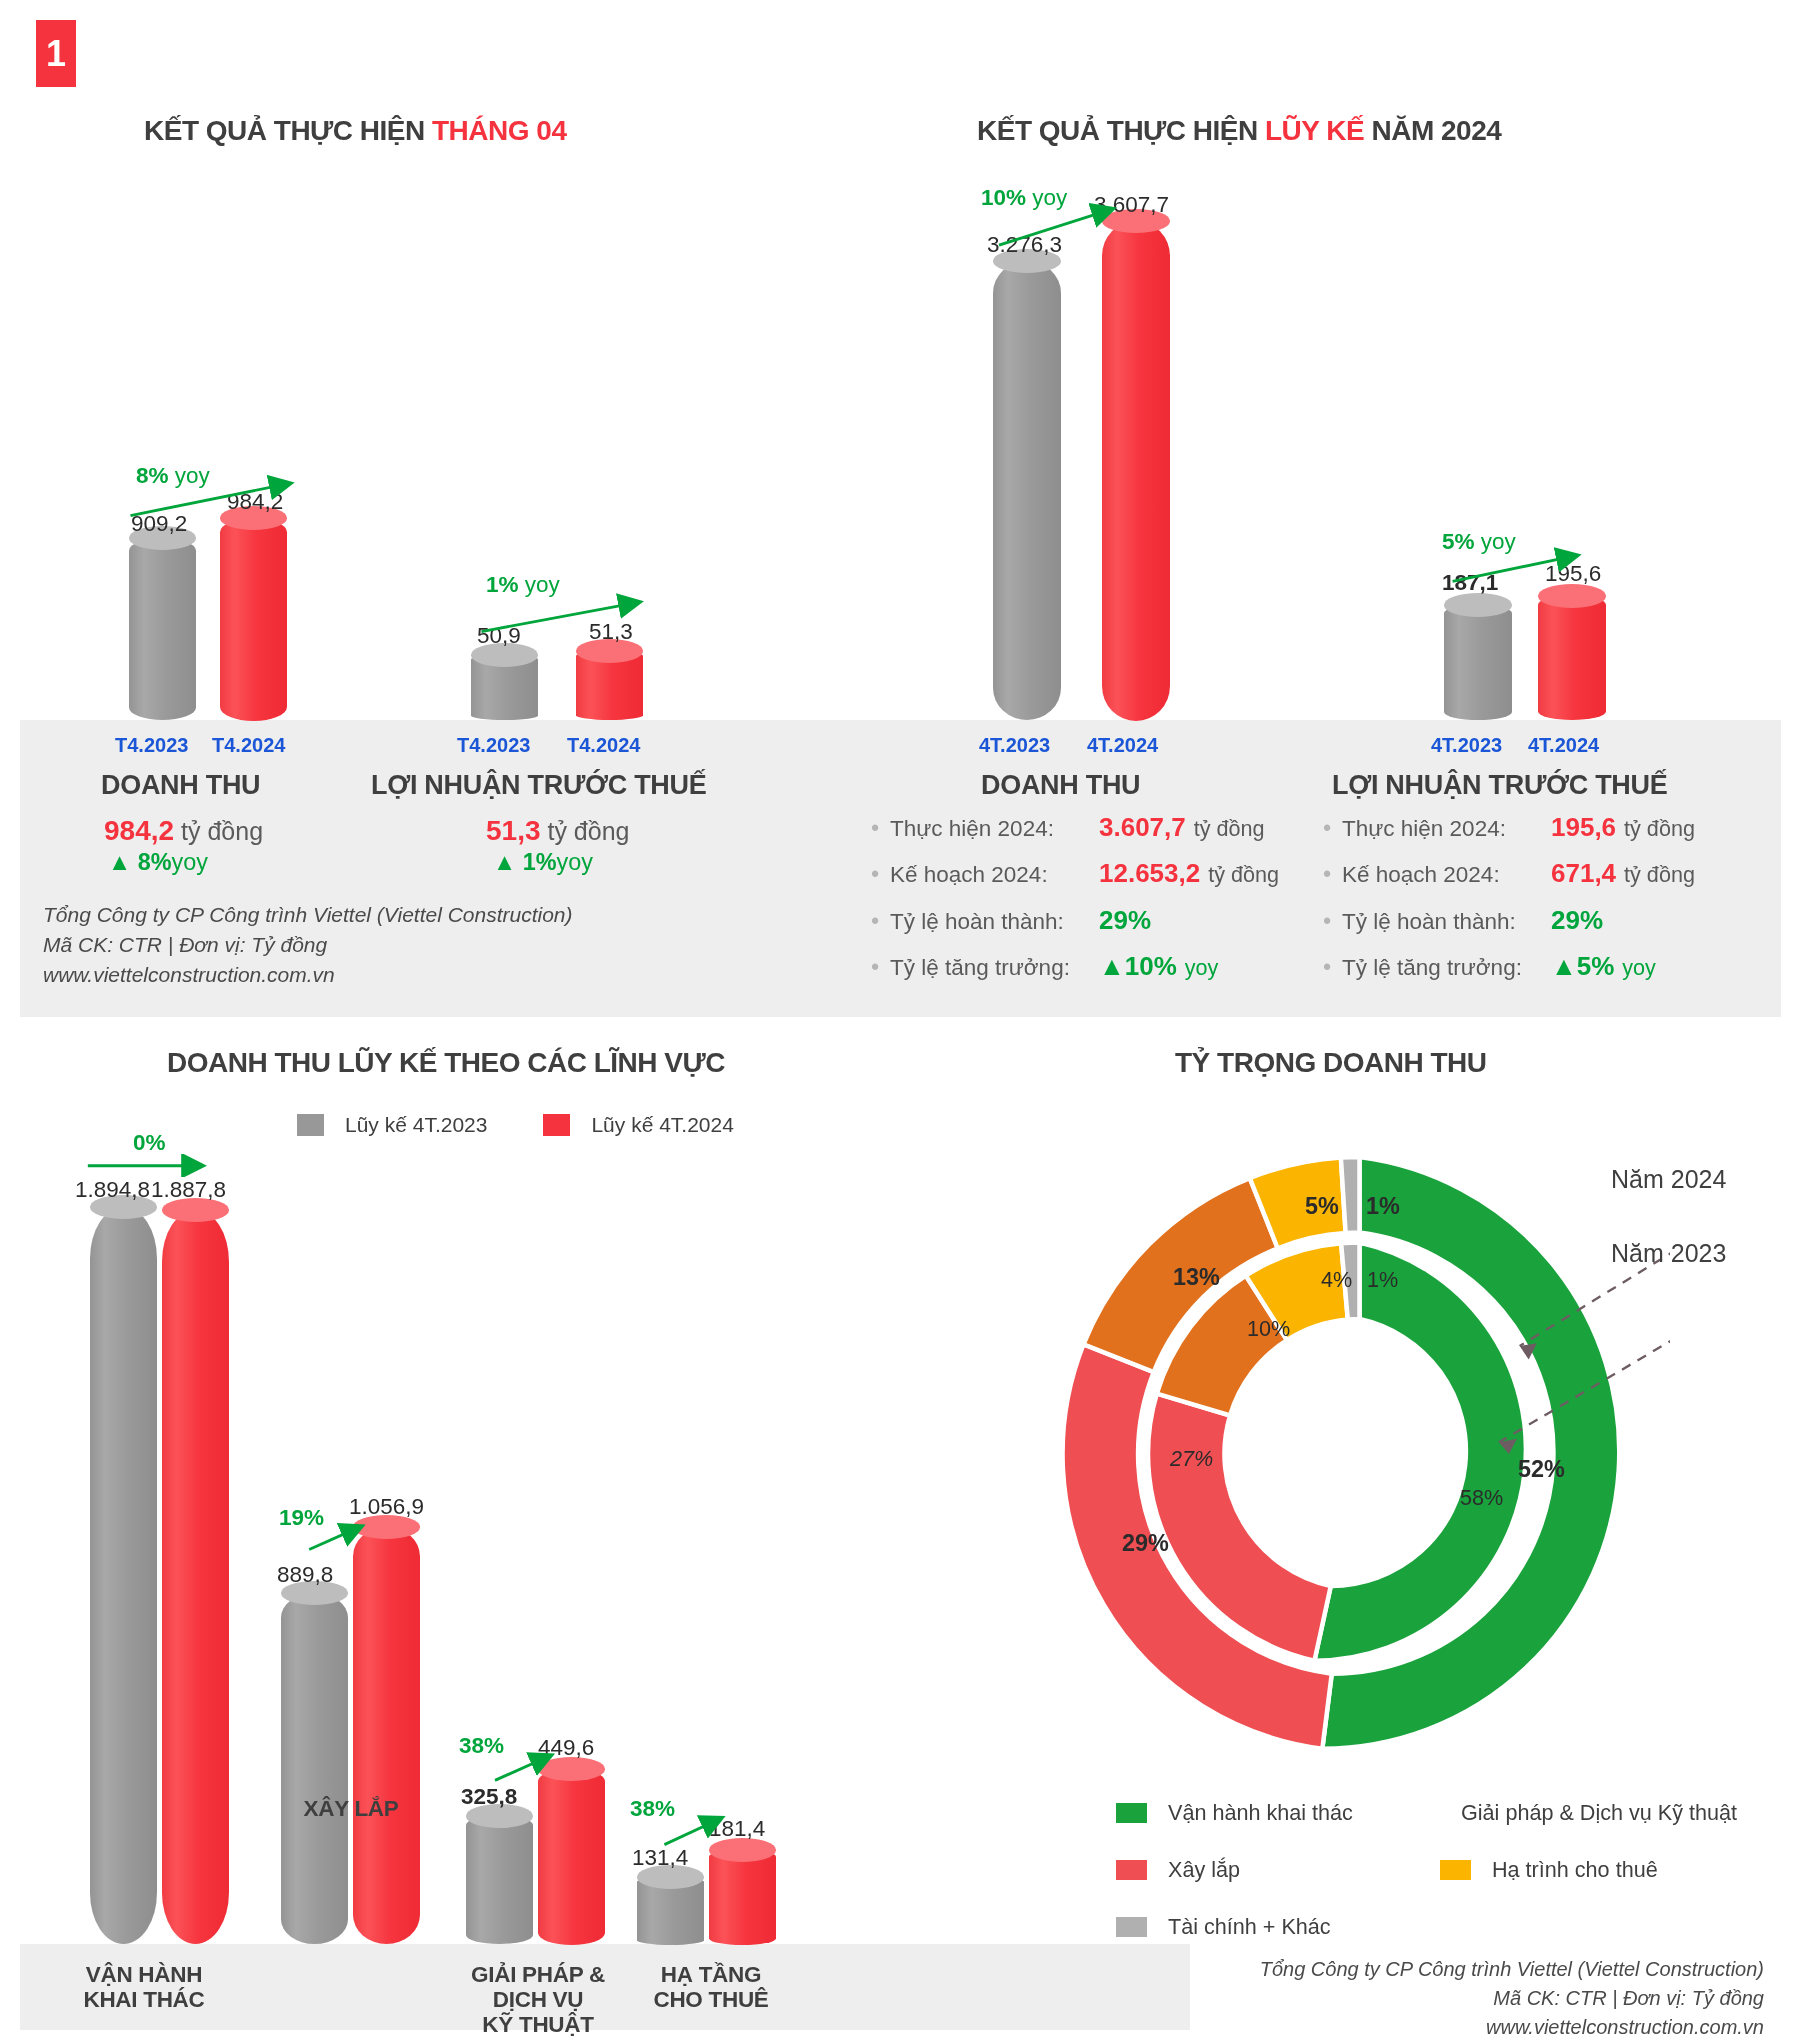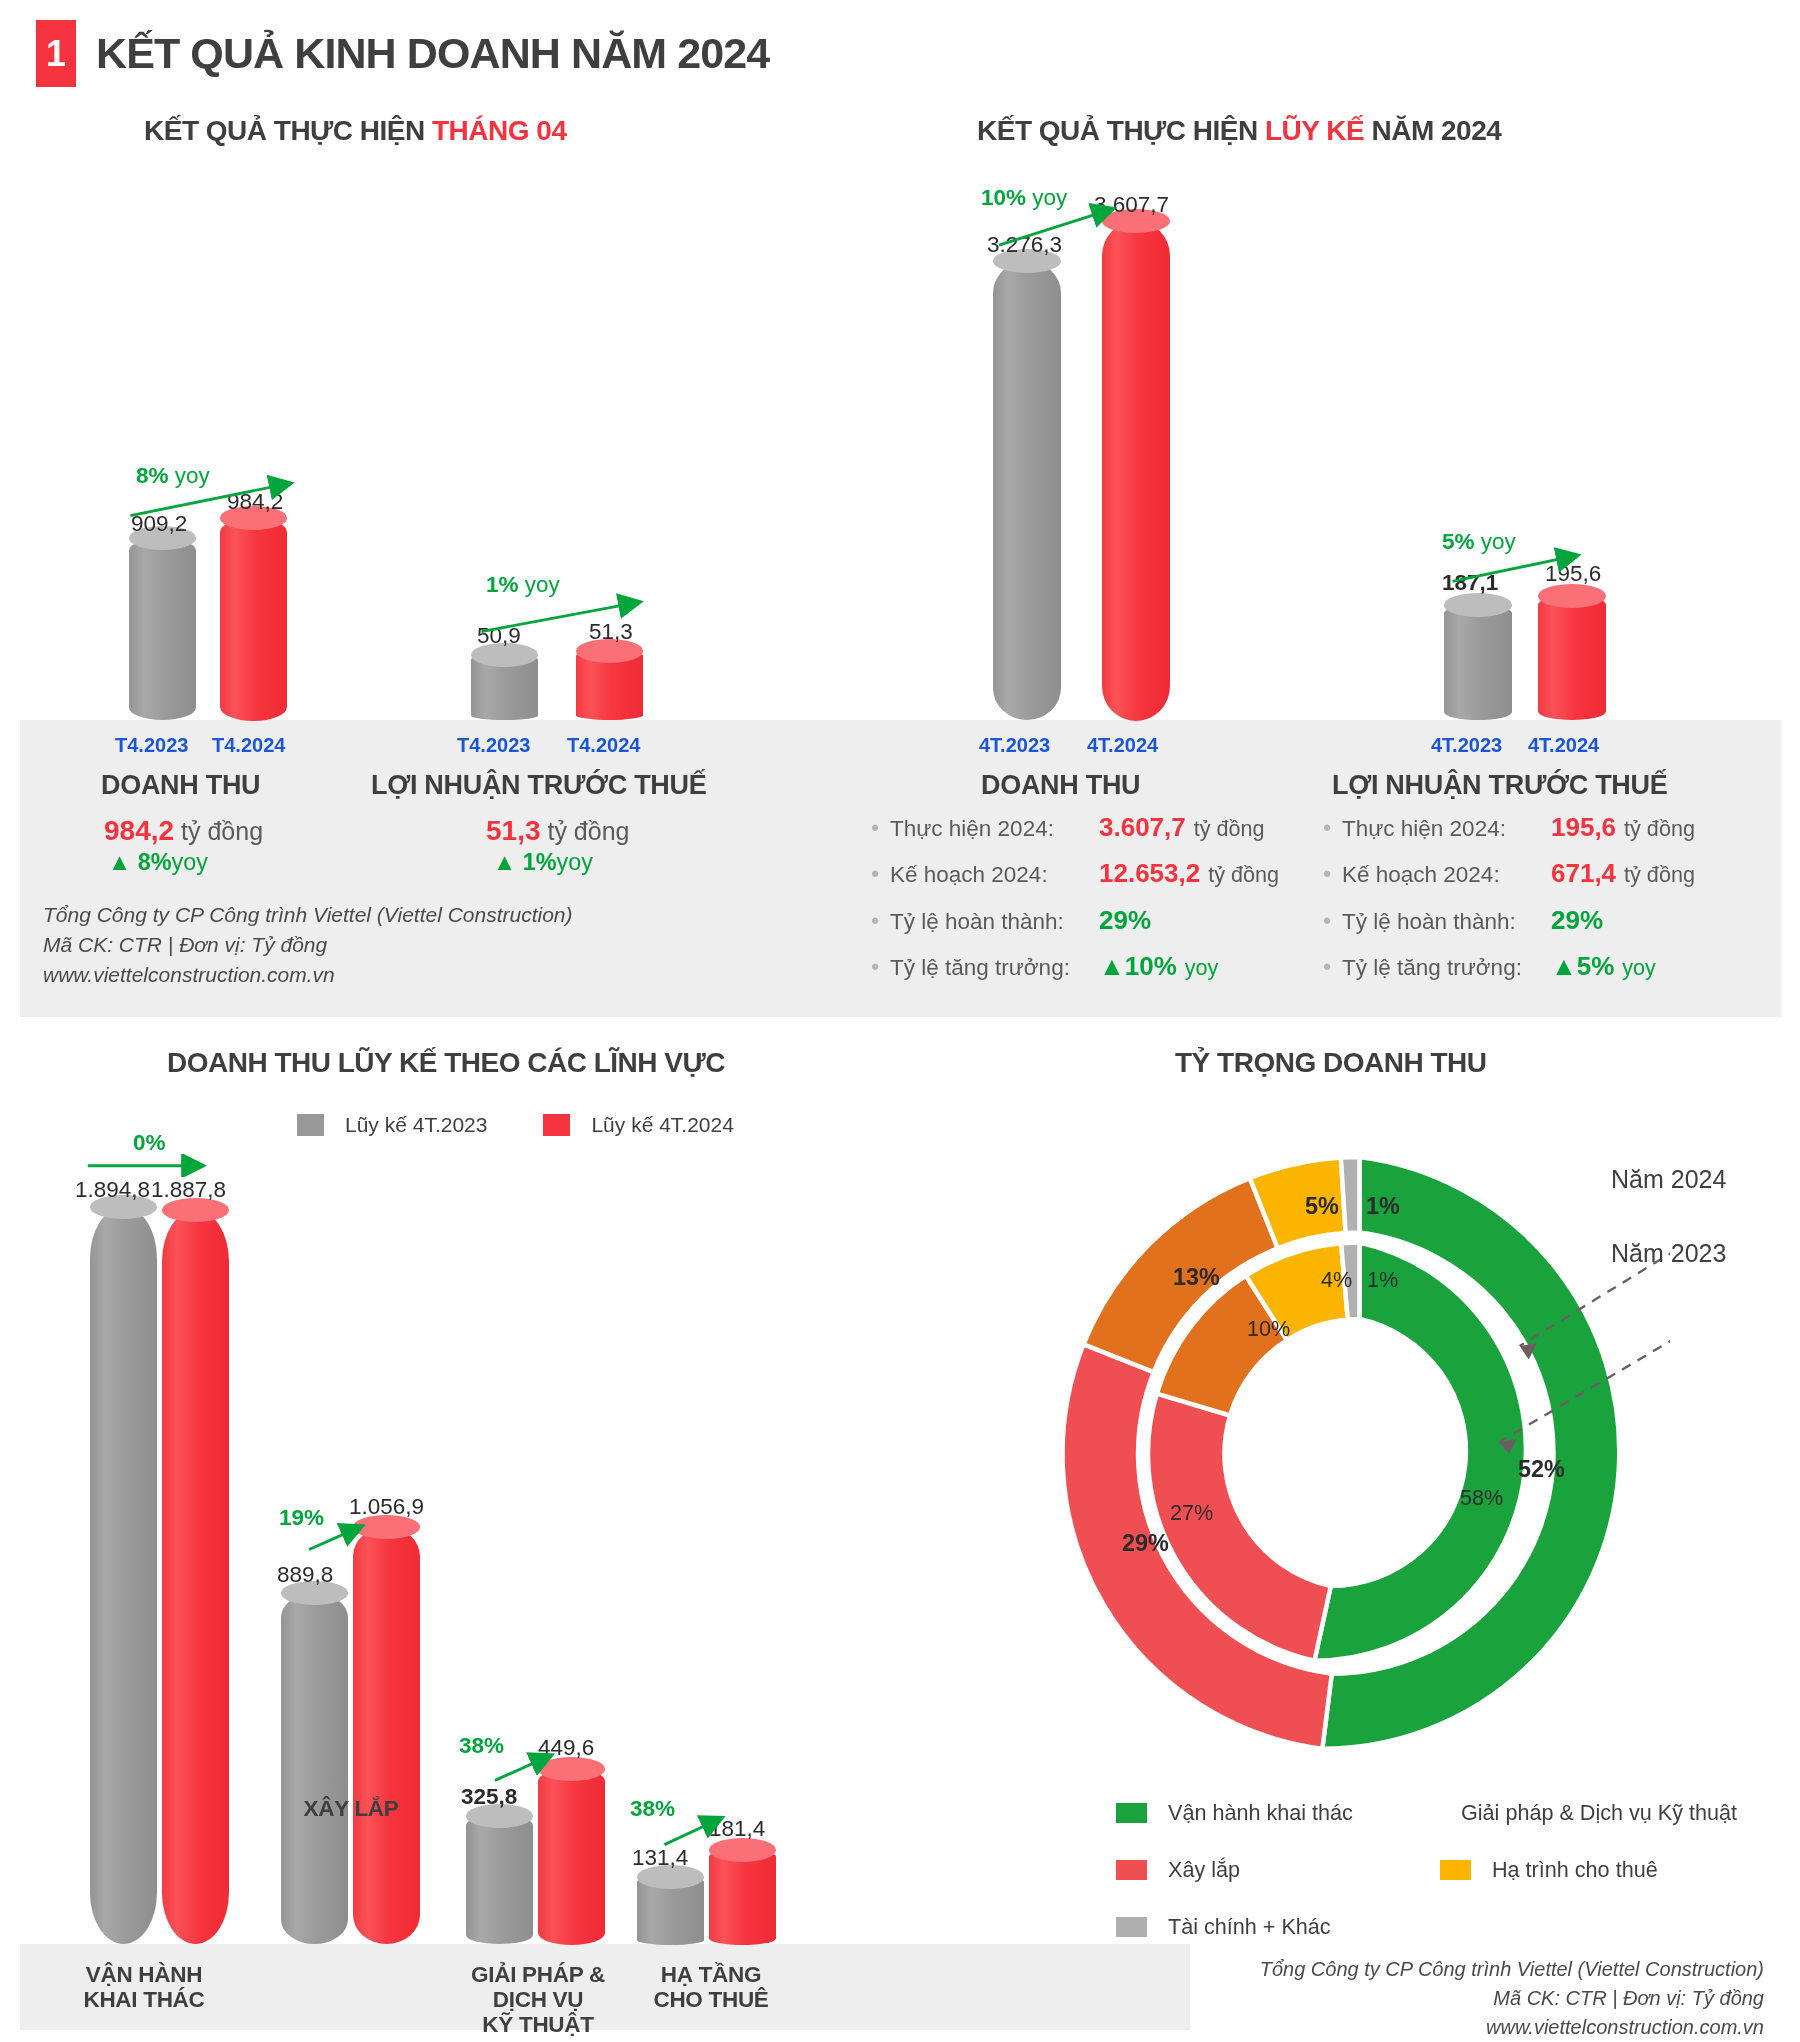--- a/index.html
+++ b/index.html
@@ -70,21 +70,20 @@
   
   .dpct{position:absolute;font-size:23.4px;font-weight:bold;color:#2b2b2b;}
   .dpct.inner{font-weight:normal;font-size:21.6px;color:#2b2b2b;}
   .dlab{position:absolute;font-size:25px;color:#3f3f3f;white-space:nowrap;}
 </style>
 </head>
 <body>
 
 <div class="abs" id="header-bar">
   <div id="section-badge">1</div>
-  <div id="main-title">KẾT QUẢ KINH DOANH NĂM 2024</div>
 </div>
 
 <div class="abs panel-title" style="left:144px;top:115px;">
   <span>KẾT QUẢ THỰC HIỆN </span><span class="hl">THÁNG 04</span>
 </div>
 <div class="abs panel-title" style="left:977px;top:115px;">
   <span>KẾT QUẢ THỰC HIỆN </span><span class="hl">LŨY KẾ</span><span> NĂM 2024</span>
 </div>
 
 <div class="abs" id="gray-band"></div>
@@ -399,21 +398,21 @@
   </g>
 </svg>
 
 <div class="dpct" style="left:1518px;top:1456px;">52%</div>
 <div class="dpct" style="left:1122px;top:1530px;">29%</div>
 <div class="dpct" style="left:1173px;top:1264px;">13%</div>
 <div class="dpct" style="left:1305px;top:1193px;">5%</div>
 <div class="dpct" style="left:1366px;top:1193px;">1%</div>
 
 <div class="dpct inner" style="left:1460px;top:1485px;">58%</div>
-<div class="dpct inner" style="left:1170px;top:1500px;">27%</div>
+<div class="dpct inner" style="left:1170px;top:1446px;font-style:italic;">27%</div>
 <div class="dpct inner" style="left:1247px;top:1316px;">10%</div>
 <div class="dpct inner" style="left:1321px;top:1267px;">4%</div>
 <div class="dpct inner" style="left:1367px;top:1267px;">1%</div>
 
 <div class="dlab" style="left:1611px;top:1165px;">Năm 2024</div>
 <div class="dlab" style="left:1611px;top:1239px;">Năm 2023</div>
 
 <div id="donut-legend">
   <span class="lg">
       <span class="sw" style="background:#1aa33c;"></span>

